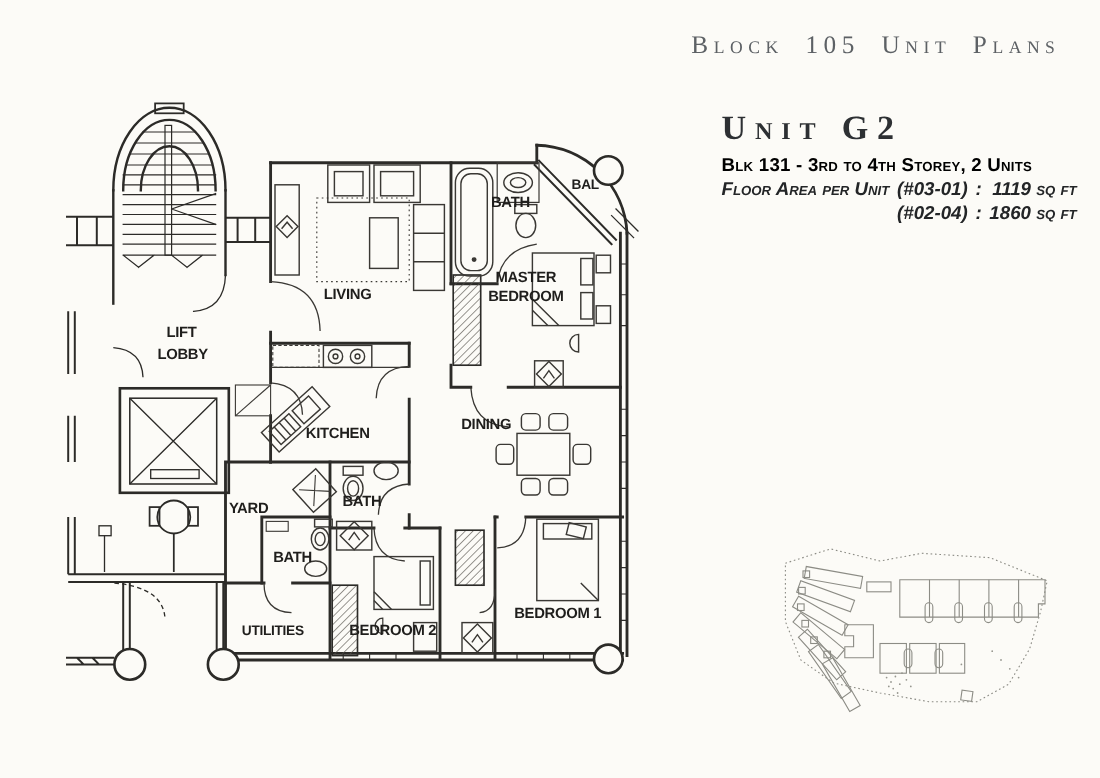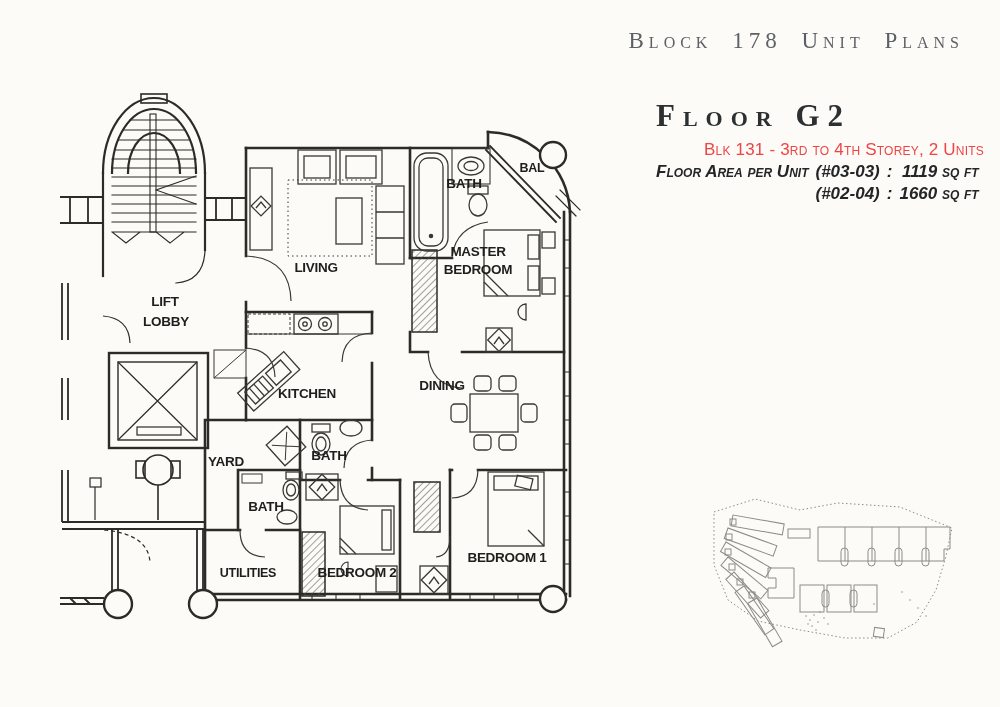--- a/index.html
+++ b/index.html
@@ -22,22 +22,22 @@
     color:#26282a;
   }
   .type-heading{
     font-family:"Liberation Serif", serif;
     font-variant:small-caps;
     font-size:31px;letter-spacing:8px;
     color:#2d3033;font-weight:600;
     margin:0 0 5px 0;white-space:nowrap;
   }
   .spec-line{
-    font-variant:small-caps;font-weight:400;font-size:17px;
-    letter-spacing:0.2px;color:#ef4444;line-height:1.3;white-space:nowrap;margin-left:48px;
+    font-variant:small-caps;font-weight:700;font-size:17px;
+    letter-spacing:0.2px;color:#000000;line-height:1.3;white-space:nowrap;
   }
   .area-grid{
     display:grid;grid-template-columns:auto auto auto auto;
     justify-content:start;column-gap:7px;font-style:italic;
   }
   .area-grid .cell{
     font-variant:small-caps;font-weight:700;font-size:17px;
     color:#232527;line-height:1.3;white-space:nowrap;
   }
   .area-grid .num{text-align:right;}
@@ -45,34 +45,34 @@
   svg text{
     font-family:"Liberation Sans", sans-serif;
     font-weight:700;fill:#1f1e1c;letter-spacing:-0.3px;
   }
 </style>
 </head>
 <body>
 
 <div class="paper">
 
-  <div class="doc-title">Block 178 Unit Plans</div>
+  <div class="doc-title">Block 105 Unit Plans</div>
 
   <div class="type-block">
-    <div class="type-heading">Floor G2</div>
+    <div class="type-heading">Unit G2</div>
     <div class="spec-line">Blk 131 - 3rd to 4th Storey, 2 Units</div>
     <div class="area-grid">
       <div class="cell">Floor Area per Unit</div>
-      <div class="cell">(#03-03)</div>
+      <div class="cell">(#03-01)</div>
       <div class="cell">:</div>
       <div class="cell num">1119 sq ft</div>
       <div class="cell"></div>
       <div class="cell">(#02-04)</div>
       <div class="cell">:</div>
-      <div class="cell num">1660 sq ft</div>
+      <div class="cell num">1860 sq ft</div>
     </div>
   </div>
 
   <svg width="1000" height="707" viewBox="0 0 1000 707">
     <defs>
       <pattern id="hatch" width="5" height="5" patternUnits="userSpaceOnUse" patternTransform="rotate(45)">
         <line x1="0" y1="0" x2="0" y2="5" stroke="#55524c" stroke-width="1.1"></line>
       </pattern>
     </defs>
 

